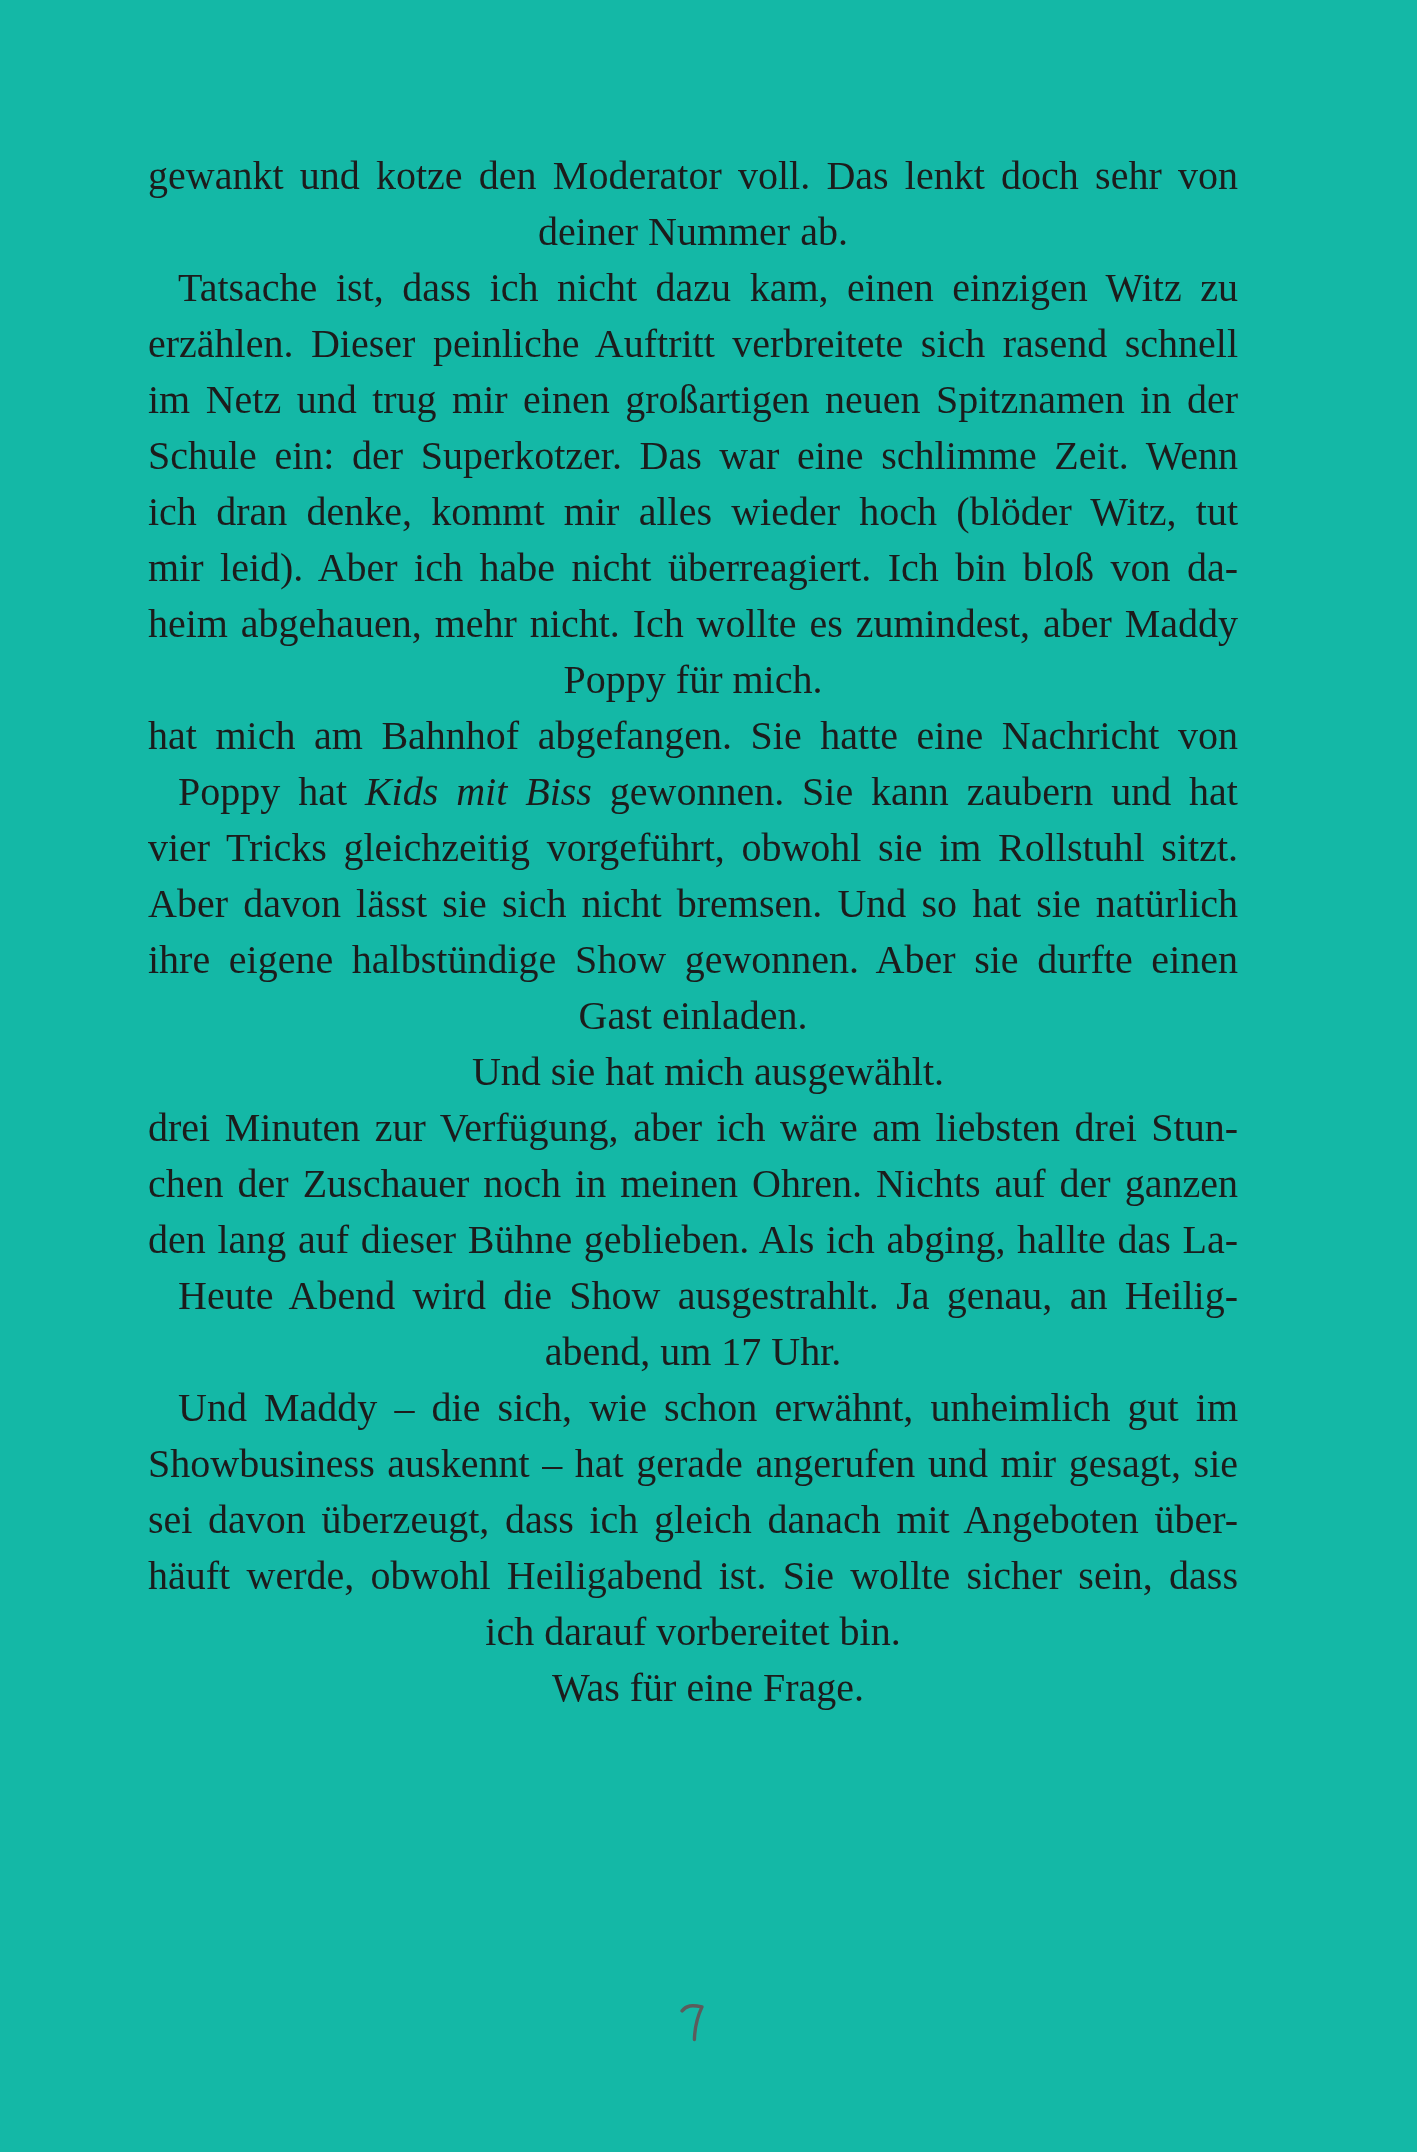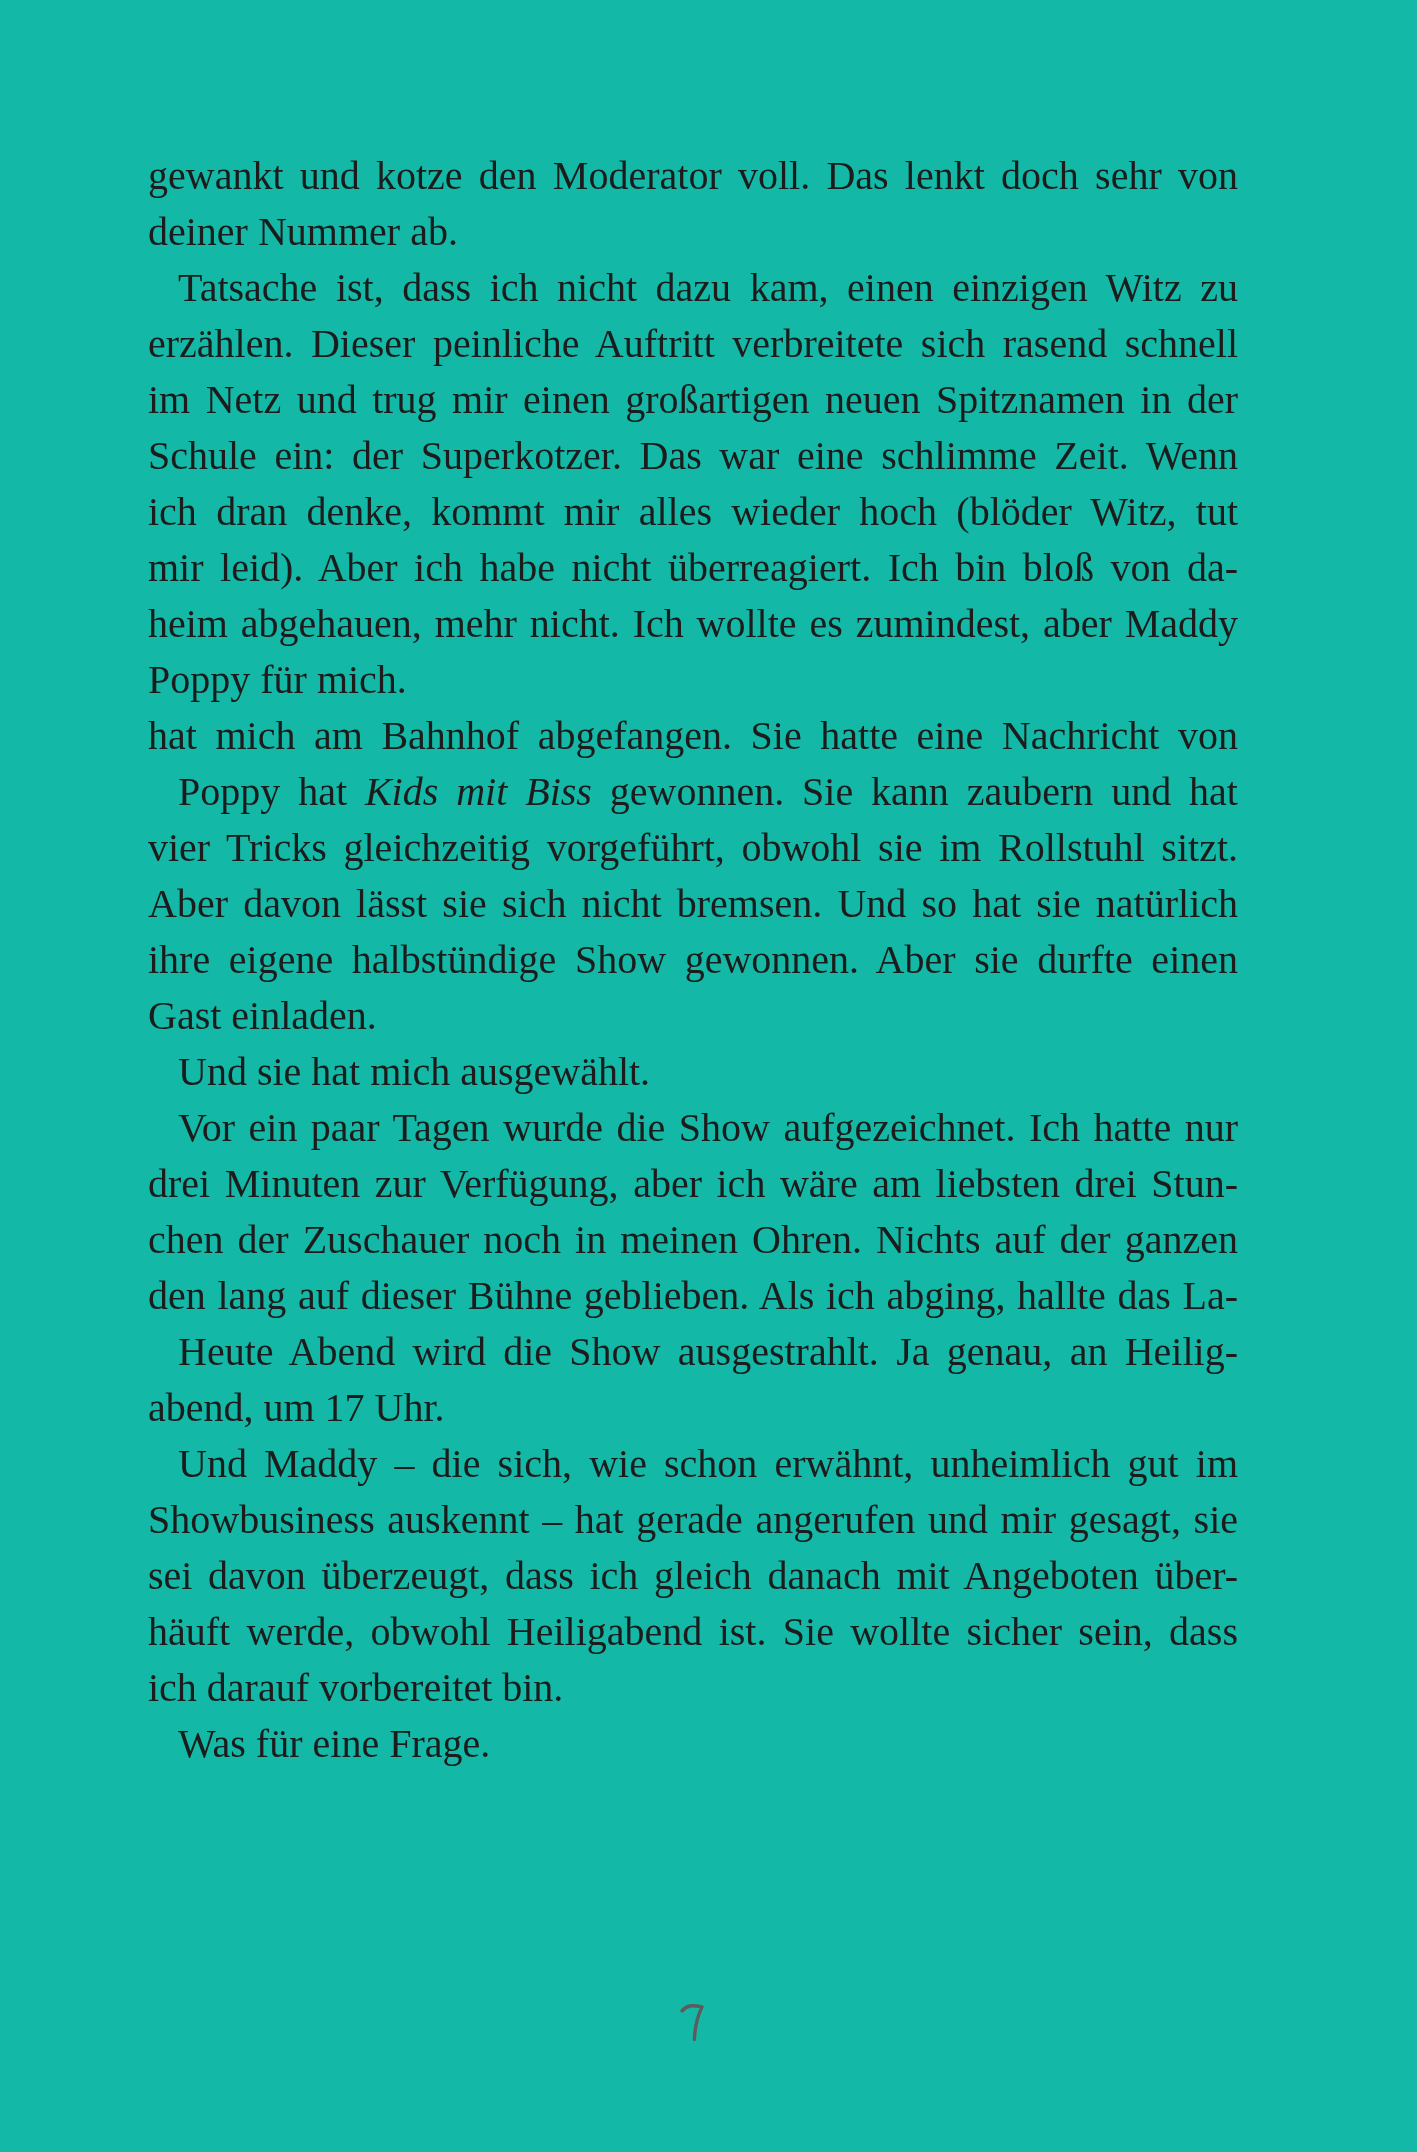--- a/index.html
+++ b/index.html
@@ -22,21 +22,21 @@
     width: 1090px;
     color: #1c1c1c;
     font-size: 40px;
     line-height: 56px;
     text-rendering: optimizeLegibility;
   }
   .paragraph { margin: 0; padding: 0; }
   .line {
     height: 56px;
     overflow: hidden;
-    text-align: left;
+    text-align: center;
   }
   .line.just {
     text-align: justify;
     text-align-last: justify;
     text-justify: inter-word;
   }
   .line.indent { text-indent: 30px; }
   .it { font-style: italic; }
   .page-number-row {
     position: absolute;
@@ -83,21 +83,20 @@
         <div class="line just indent"><span class="">Poppy hat </span><span class="it">Kids mit Biss</span><span class=""> gewonnen. Sie kann zaubern und hat</span></div>
         <div class="line just"><span class="">vier Tricks gleichzeitig vorgeführt, obwohl sie im Rollstuhl sitzt.</span></div>
         <div class="line just"><span class="">Aber davon lässt sie sich nicht bremsen. Und so hat sie natürlich</span></div>
         <div class="line just"><span class="">ihre eigene halbstündige Show gewonnen. Aber sie durfte einen</span></div>
         <div class="line"><span class="">Gast einladen.</span></div>
       </div>
       <div class="paragraph">
         <div class="line indent"><span class="">Und sie hat mich ausgewählt.</span></div>
       </div>
       <div class="paragraph">
-        <div class="line just indent"><span class="">Vor ein paar Tagen wurde die Show aufgezeichnet. Ich hatte nur</span></div>
         <div class="line just"><span class="">drei Minuten zur Verfügung, aber ich wäre am liebsten drei Stun-</span></div>
         <div class="line just"><span class="">chen der Zuschauer noch in meinen Ohren. Nichts auf der ganzen</span></div>
         <div class="line just"><span class="">den lang auf dieser Bühne geblieben. Als ich abging, hallte das La-</span></div>
       </div>
       <div class="paragraph">
         <div class="line just indent"><span class="">Heute Abend wird die Show ausgestrahlt. Ja genau, an Heilig-</span></div>
         <div class="line"><span class="">abend, um 17 Uhr.</span></div>
       </div>
       <div class="paragraph">
         <div class="line just indent"><span class="">Und Maddy – die sich, wie schon erwähnt, unheimlich gut im</span></div>

